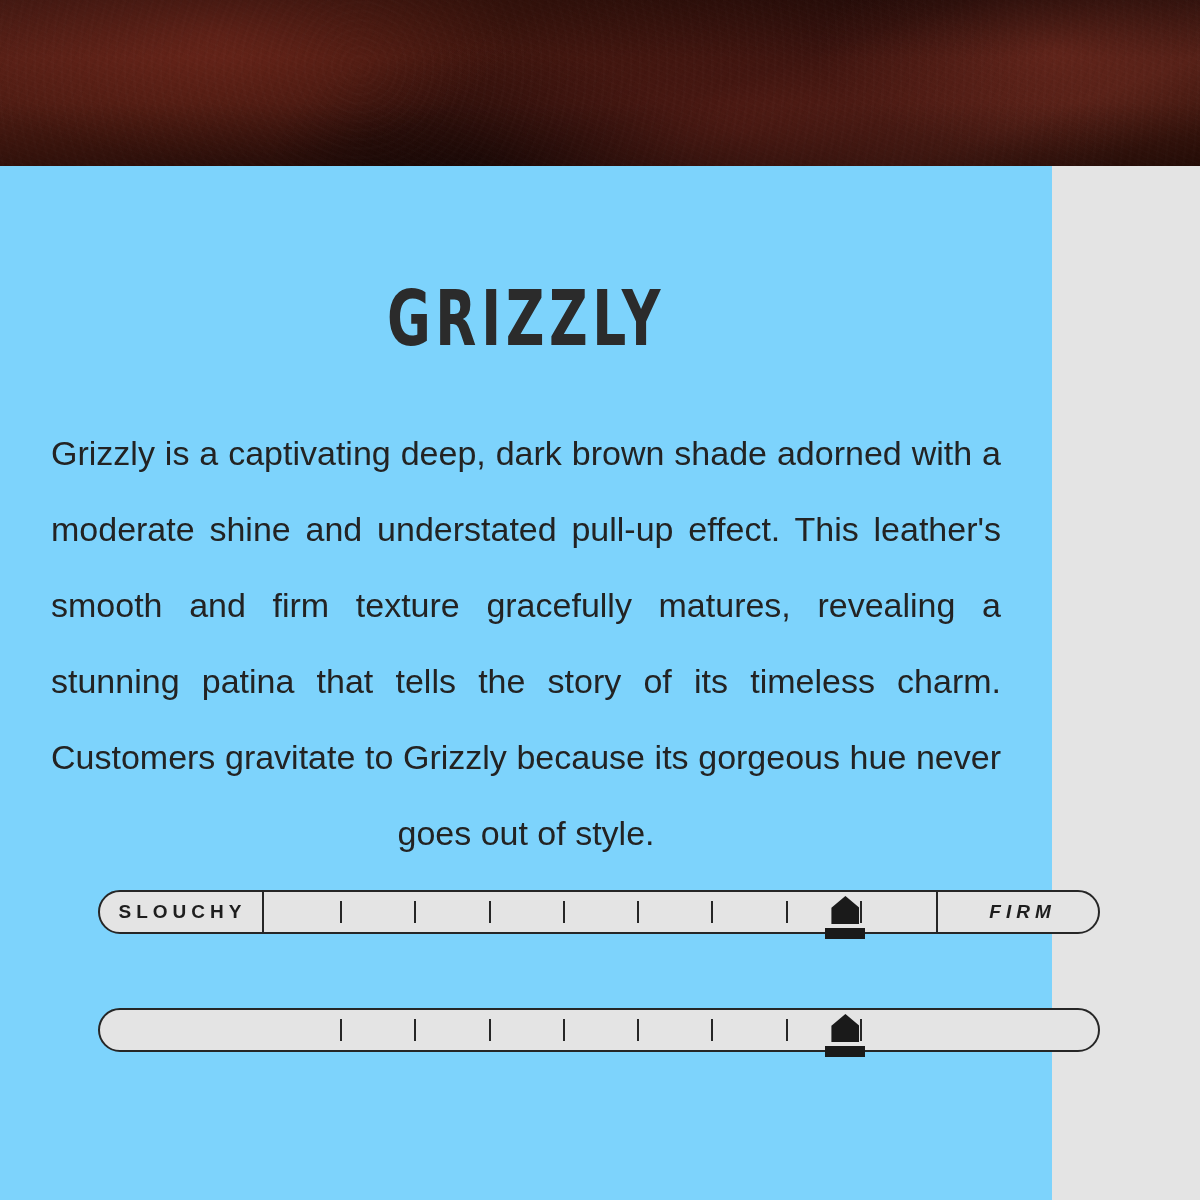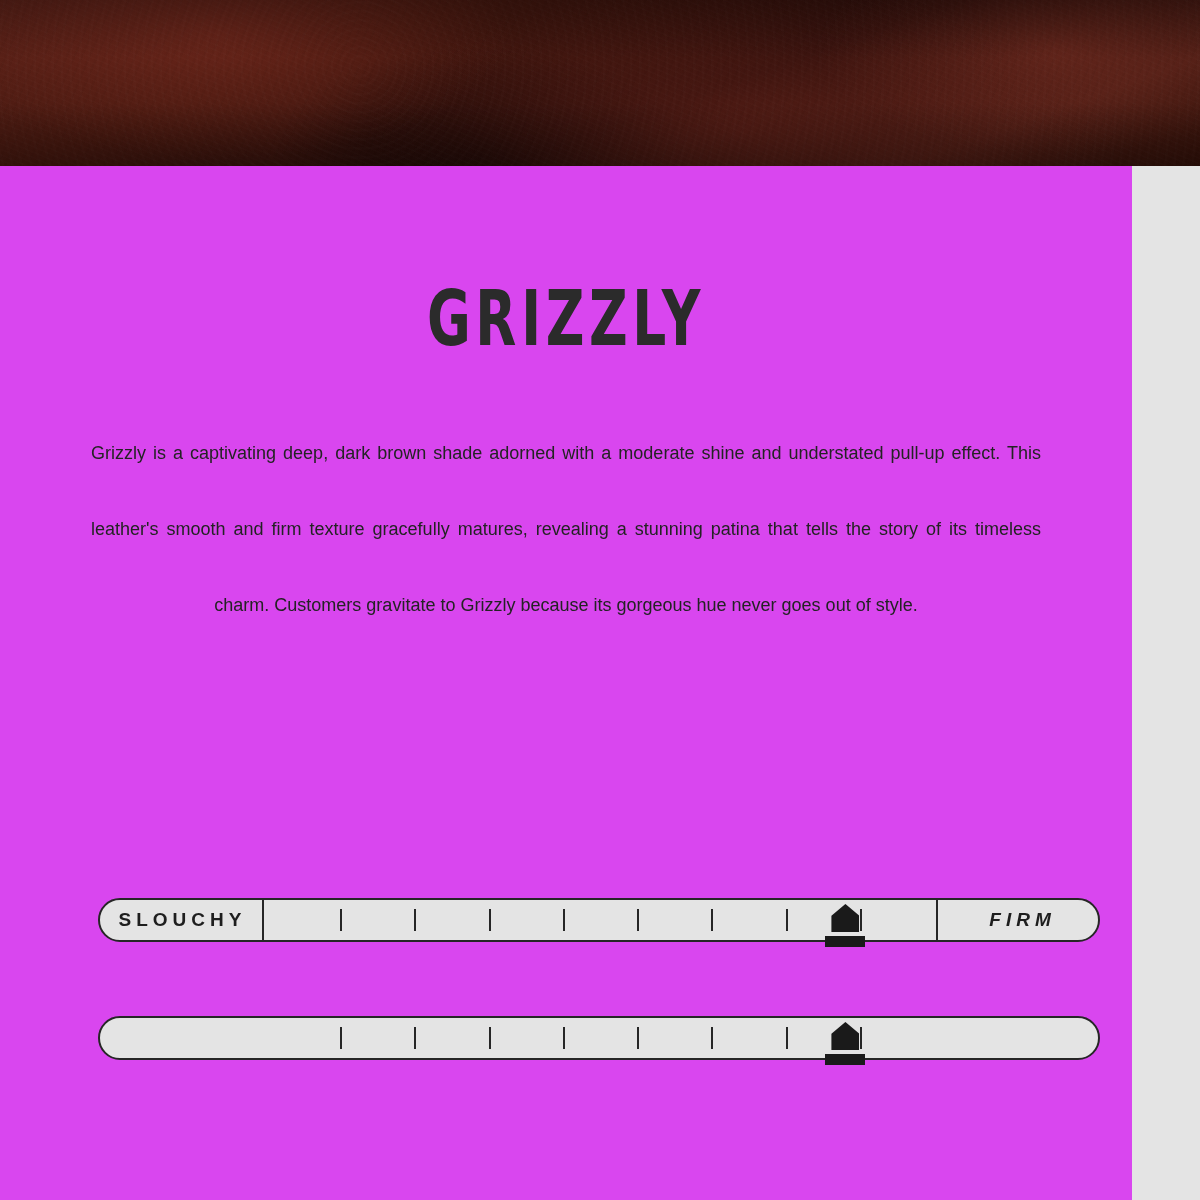--- a/index.html
+++ b/index.html
@@ -8,23 +8,23 @@
   }
   body {
     width: 1200px;
     height: 1200px;
     background: #e4e4e4;
     font-family: "Liberation Sans", sans-serif;
     overflow: hidden;
   }
   .page {
     position: relative;
-    width: 1132px;
+    width: 1052px;
     height: 1200px;
-    background: #d946ef;
+    background: #7dd3fc;
   }
 
   
   .swatch {
     position: relative;
     width: 1200px;
     height: 166px;
     overflow: hidden;
     background: #3b1712;
     background-image:
@@ -64,36 +64,36 @@
   }
 
   
   .description {
     width: 950px;
     margin: 52px auto 0 auto;
     text-align: justify;
     text-align-last: center;
     font-family: "Liberation Sans", sans-serif;
     font-weight: 300;
-    font-size: 18px;
+    font-size: 34px;
     line-height: 76px;
     color: #232323;
   }
 
   
   .sliders {
     position: absolute;
     left: 0;
     top: 890px;
     width: 1200px;
   }
   .slider-row {
     position: relative;
     width: 1004px;
-    margin: 8px auto;
+    margin: 0 auto;
     height: 46px;
   }
   .slider-row + .slider-row {
     margin-top: 72px;
   }
   .track {
     position: absolute;
     left: 0;
     top: 0;
     width: 1002px;

